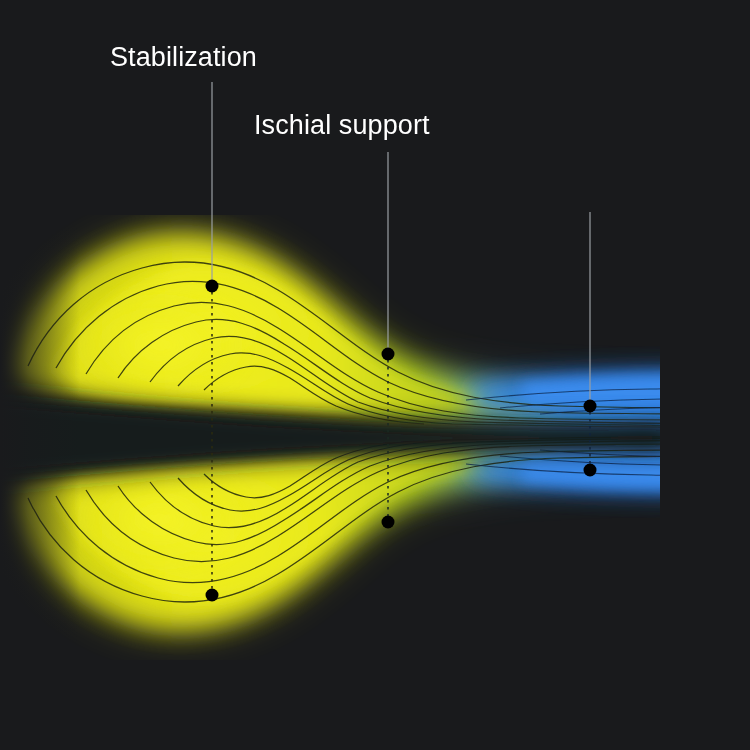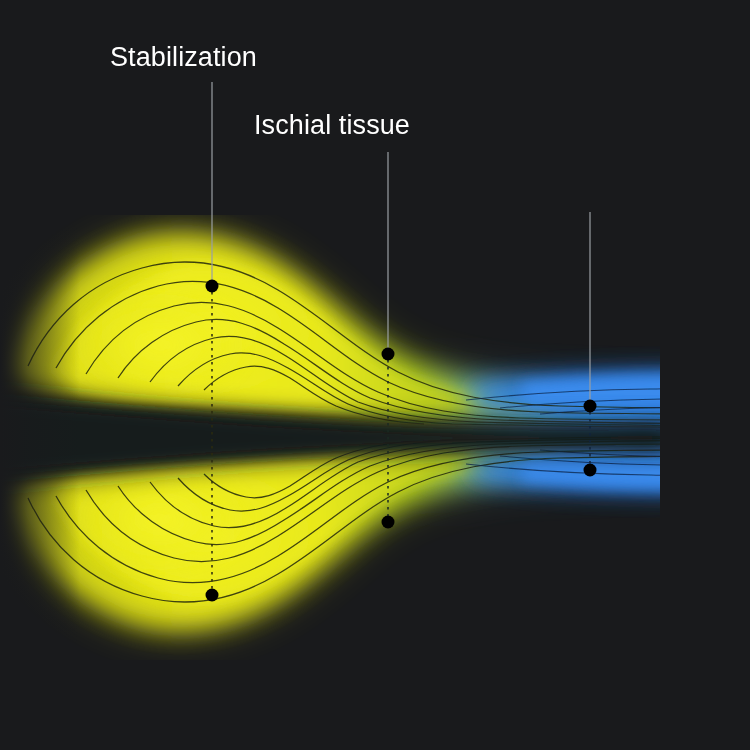--- a/index.html
+++ b/index.html
@@ -267,16 +267,16 @@
         <line x1="590" y1="212" x2="590" y2="406" stroke="#9aa0a4" stroke-width="1.4" opacity="0.85"></line>
         <line x1="590" y1="412" x2="590" y2="464" stroke="#11243d" stroke-width="1.6" stroke-dasharray="2.5 4.5" opacity="0.95"></line>
         <circle cx="590" cy="406" r="6.5" fill="#000000"></circle>
         <circle cx="590" cy="470" r="6.5" fill="#000000"></circle>
       </g>
     </g>
   </svg>
 
   <div class="callout-label" style="left:110px; top:44px;">Stabilization</div>
 
-  <div class="callout-label" style="left:254px; top:112px;">Ischial tissue</div>
+  <div class="callout-label" style="left:254px; top:112px;">Ischial support</div>
 
 
 </div>
 
 </body></html>

